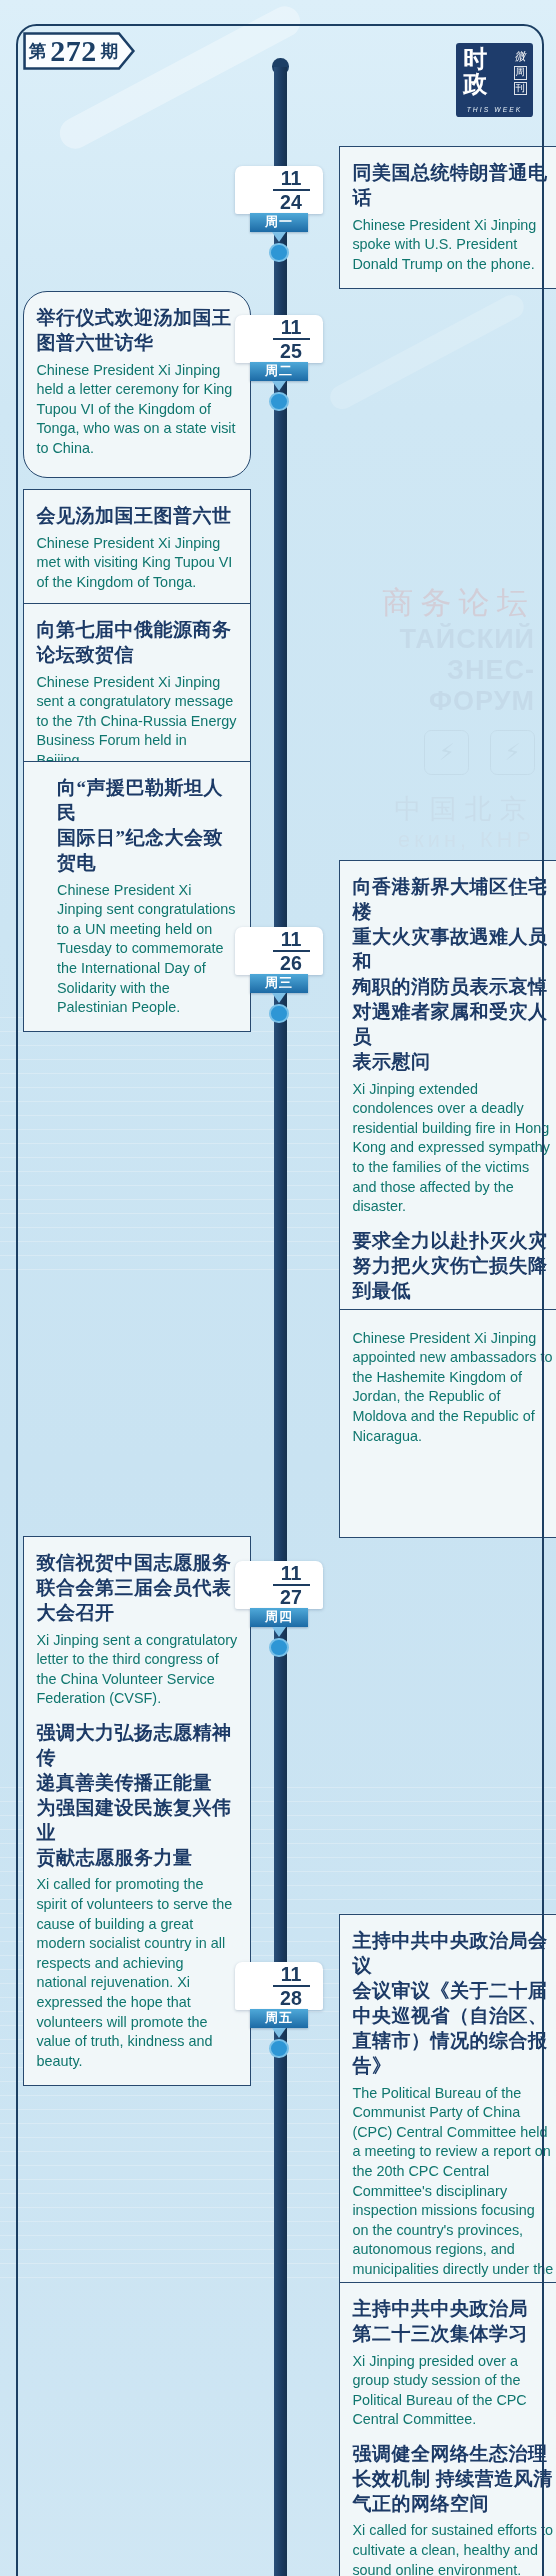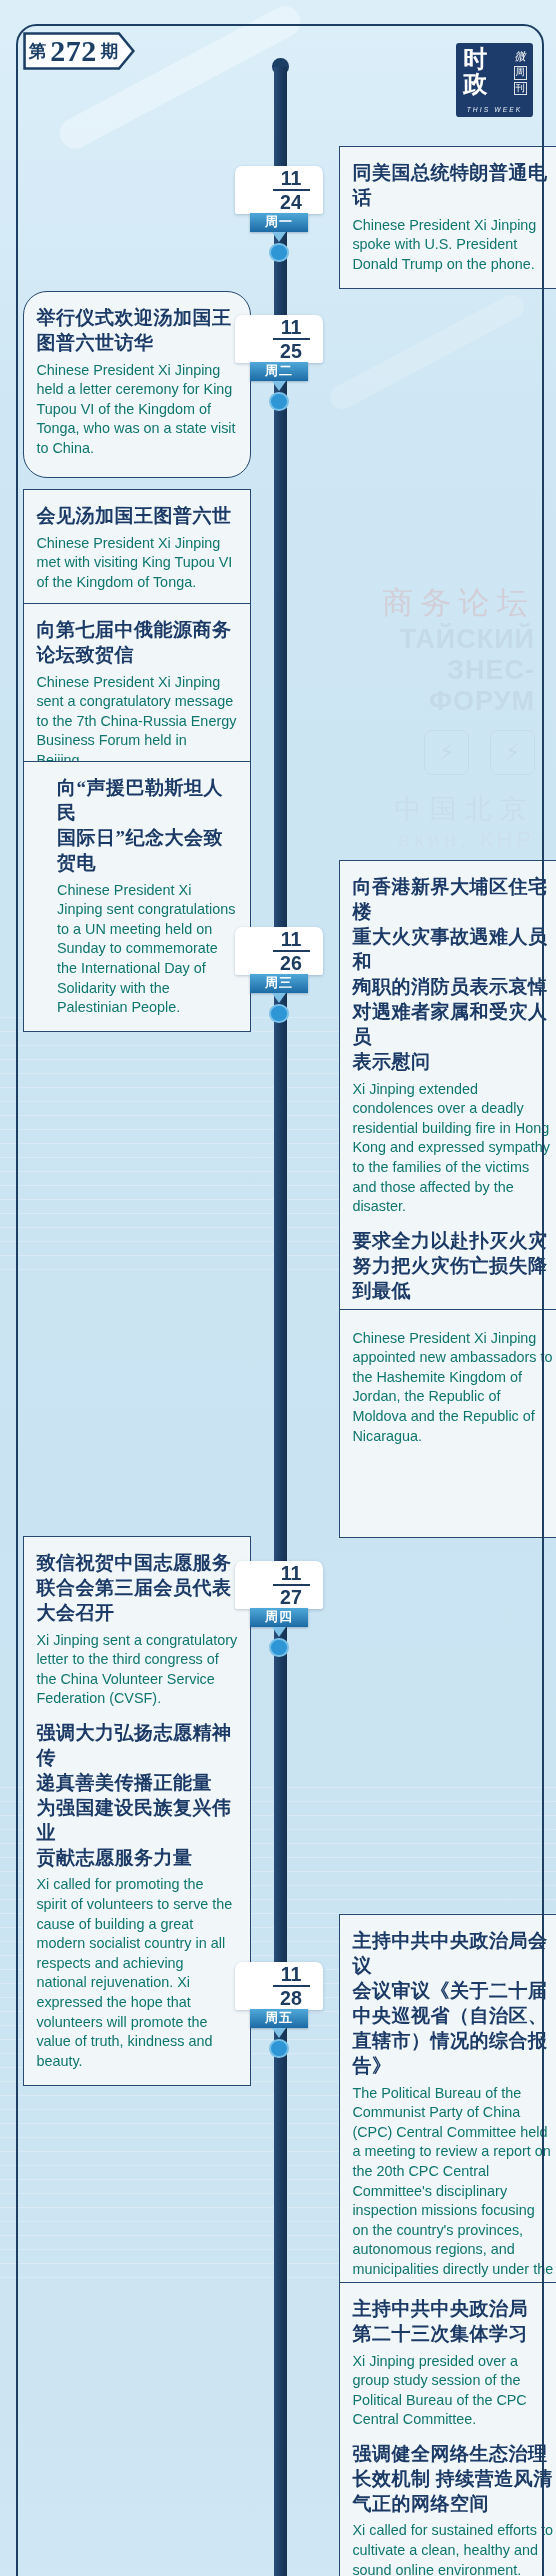--- a/index.html
+++ b/index.html
@@ -158,21 +158,21 @@
       <div class="sec">
         <div class="t">向第七届中俄能源商务
 论坛致贺信</div>
         <div class="e">Chinese President Xi Jinping sent a congratulatory message to the 7th China-Russia Energy Business Forum held in Beijing.</div>
       </div>
     </div>
     <div class="event left" style="top: 761px; min-height: 175px; padding-left: 33px;">
       <div class="sec">
         <div class="t">向“声援巴勒斯坦人民
 国际日”纪念大会致贺电</div>
-        <div class="e">Chinese President Xi Jinping sent congratulations to a UN meeting held on Sunday to commemorate the International Day of Solidarity with the Palestinian People.</div>
+        <div class="e">Chinese President Xi Jinping sent congratulations to a UN meeting held on Tuesday to commemorate the International Day of Solidarity with the Palestinian People.</div>
       </div>
     </div>
     <div class="marker" style="top: 927px;">
       <div class="m-box">
         <div class="m-month">11</div>
         <div class="m-div"></div>
         <div class="m-day">26</div>
       </div>
       <div class="m-tag">周三</div>
       <div class="m-arrow"></div>

